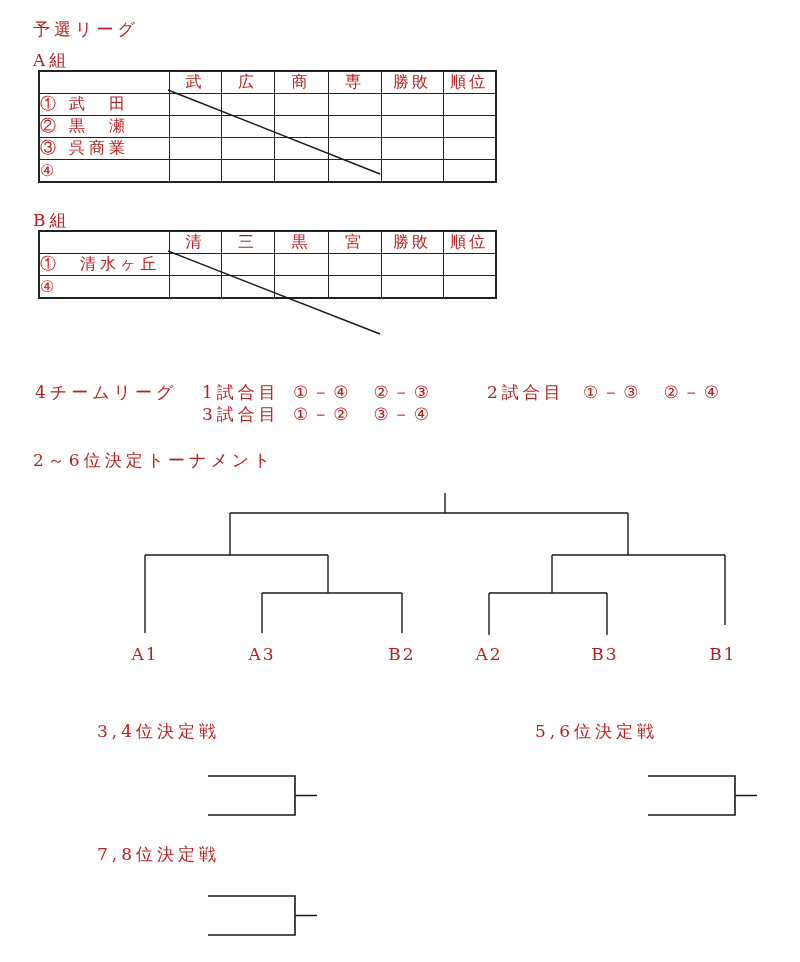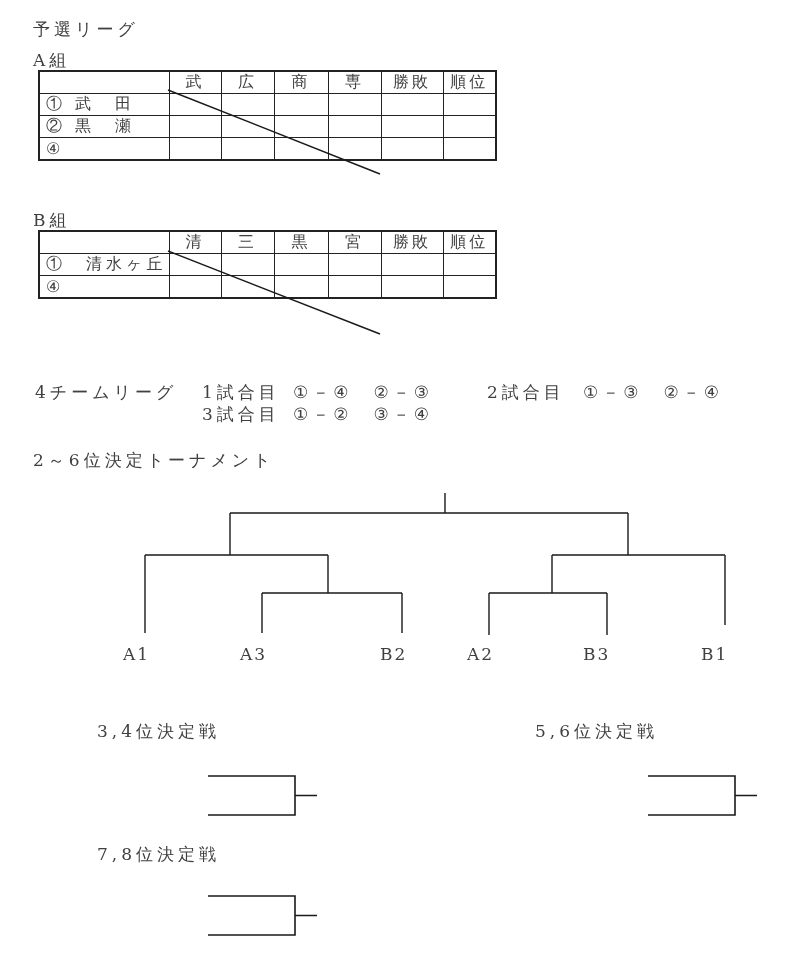--- a/index.html
+++ b/index.html
@@ -1,34 +1,34 @@
 <!DOCTYPE html>
 <html><head>
 <meta charset="utf-8">
 <style>
   html,body{margin:0;padding:0;background:#fff;}
   .page{
     position:relative;width:800px;height:962px;background:#ffffff;
-    font-family:"DejaVu Serif","Liberation Serif",serif;color:#404040;
+    font-family:"DejaVu Serif","Liberation Serif",serif;color:#b91c1c;
     overflow:hidden;
   }
   .txt{position:absolute;font-size:17px;letter-spacing:4px;line-height:1.1;white-space:pre;}
   table.grid{
     position:absolute;border-collapse:collapse;table-layout:fixed;
     width:457px;border:2px solid #222;background:transparent;
   }
   table.grid td{
     border:1px solid #222;padding:0;font-size:16px;vertical-align:middle;
     overflow:hidden;
   }
   table.grid tr.hdr td{height:19px;text-align:center;letter-spacing:3px;}
-  table.grid tr.row td{height:21px;padding-left:6px;}
+  table.grid tr.row td{height:21px;}
   td.team{text-align:left;padding-left:4px;letter-spacing:4px;white-space:pre;font-size:16px;}
   svg.overlay{position:absolute;pointer-events:none;}
-  .slot{position:absolute;top:644px;width:44px;text-align:left;font-size:17px;letter-spacing:2px;}
+  .slot{position:absolute;top:644px;width:44px;text-align:center;font-size:17px;letter-spacing:2px;}
 </style>
 </head>
 <body>
 
 <div class="page">
 
   <div class="txt" style="left:33px;top:20px">予選リーグ</div>
   <div class="txt" style="left:33px;top:51px">A組</div>
 
   <table class="grid" style="left:38px;top:70px">
@@ -55,20 +55,29 @@
       <td class="team">① 武　田</td>
       <td></td>
           <td></td>
       <td></td>
           <td></td>
       <td></td>
           <td></td>
     </tr>
     <tr class="row">
       <td class="team">② 黒　瀬</td>
+      <td></td>
+          <td></td>
+      <td></td>
+          <td></td>
+      <td></td>
+          <td></td>
+    </tr>
+    <tr class="row">
+      <td class="team">③ 呉商業</td>
       <td></td>
           <td></td>
       <td></td>
           <td></td>
       <td></td>
           <td></td>
     </tr>
     <tr class="row">
       <td class="team">④</td>
       <td></td>

